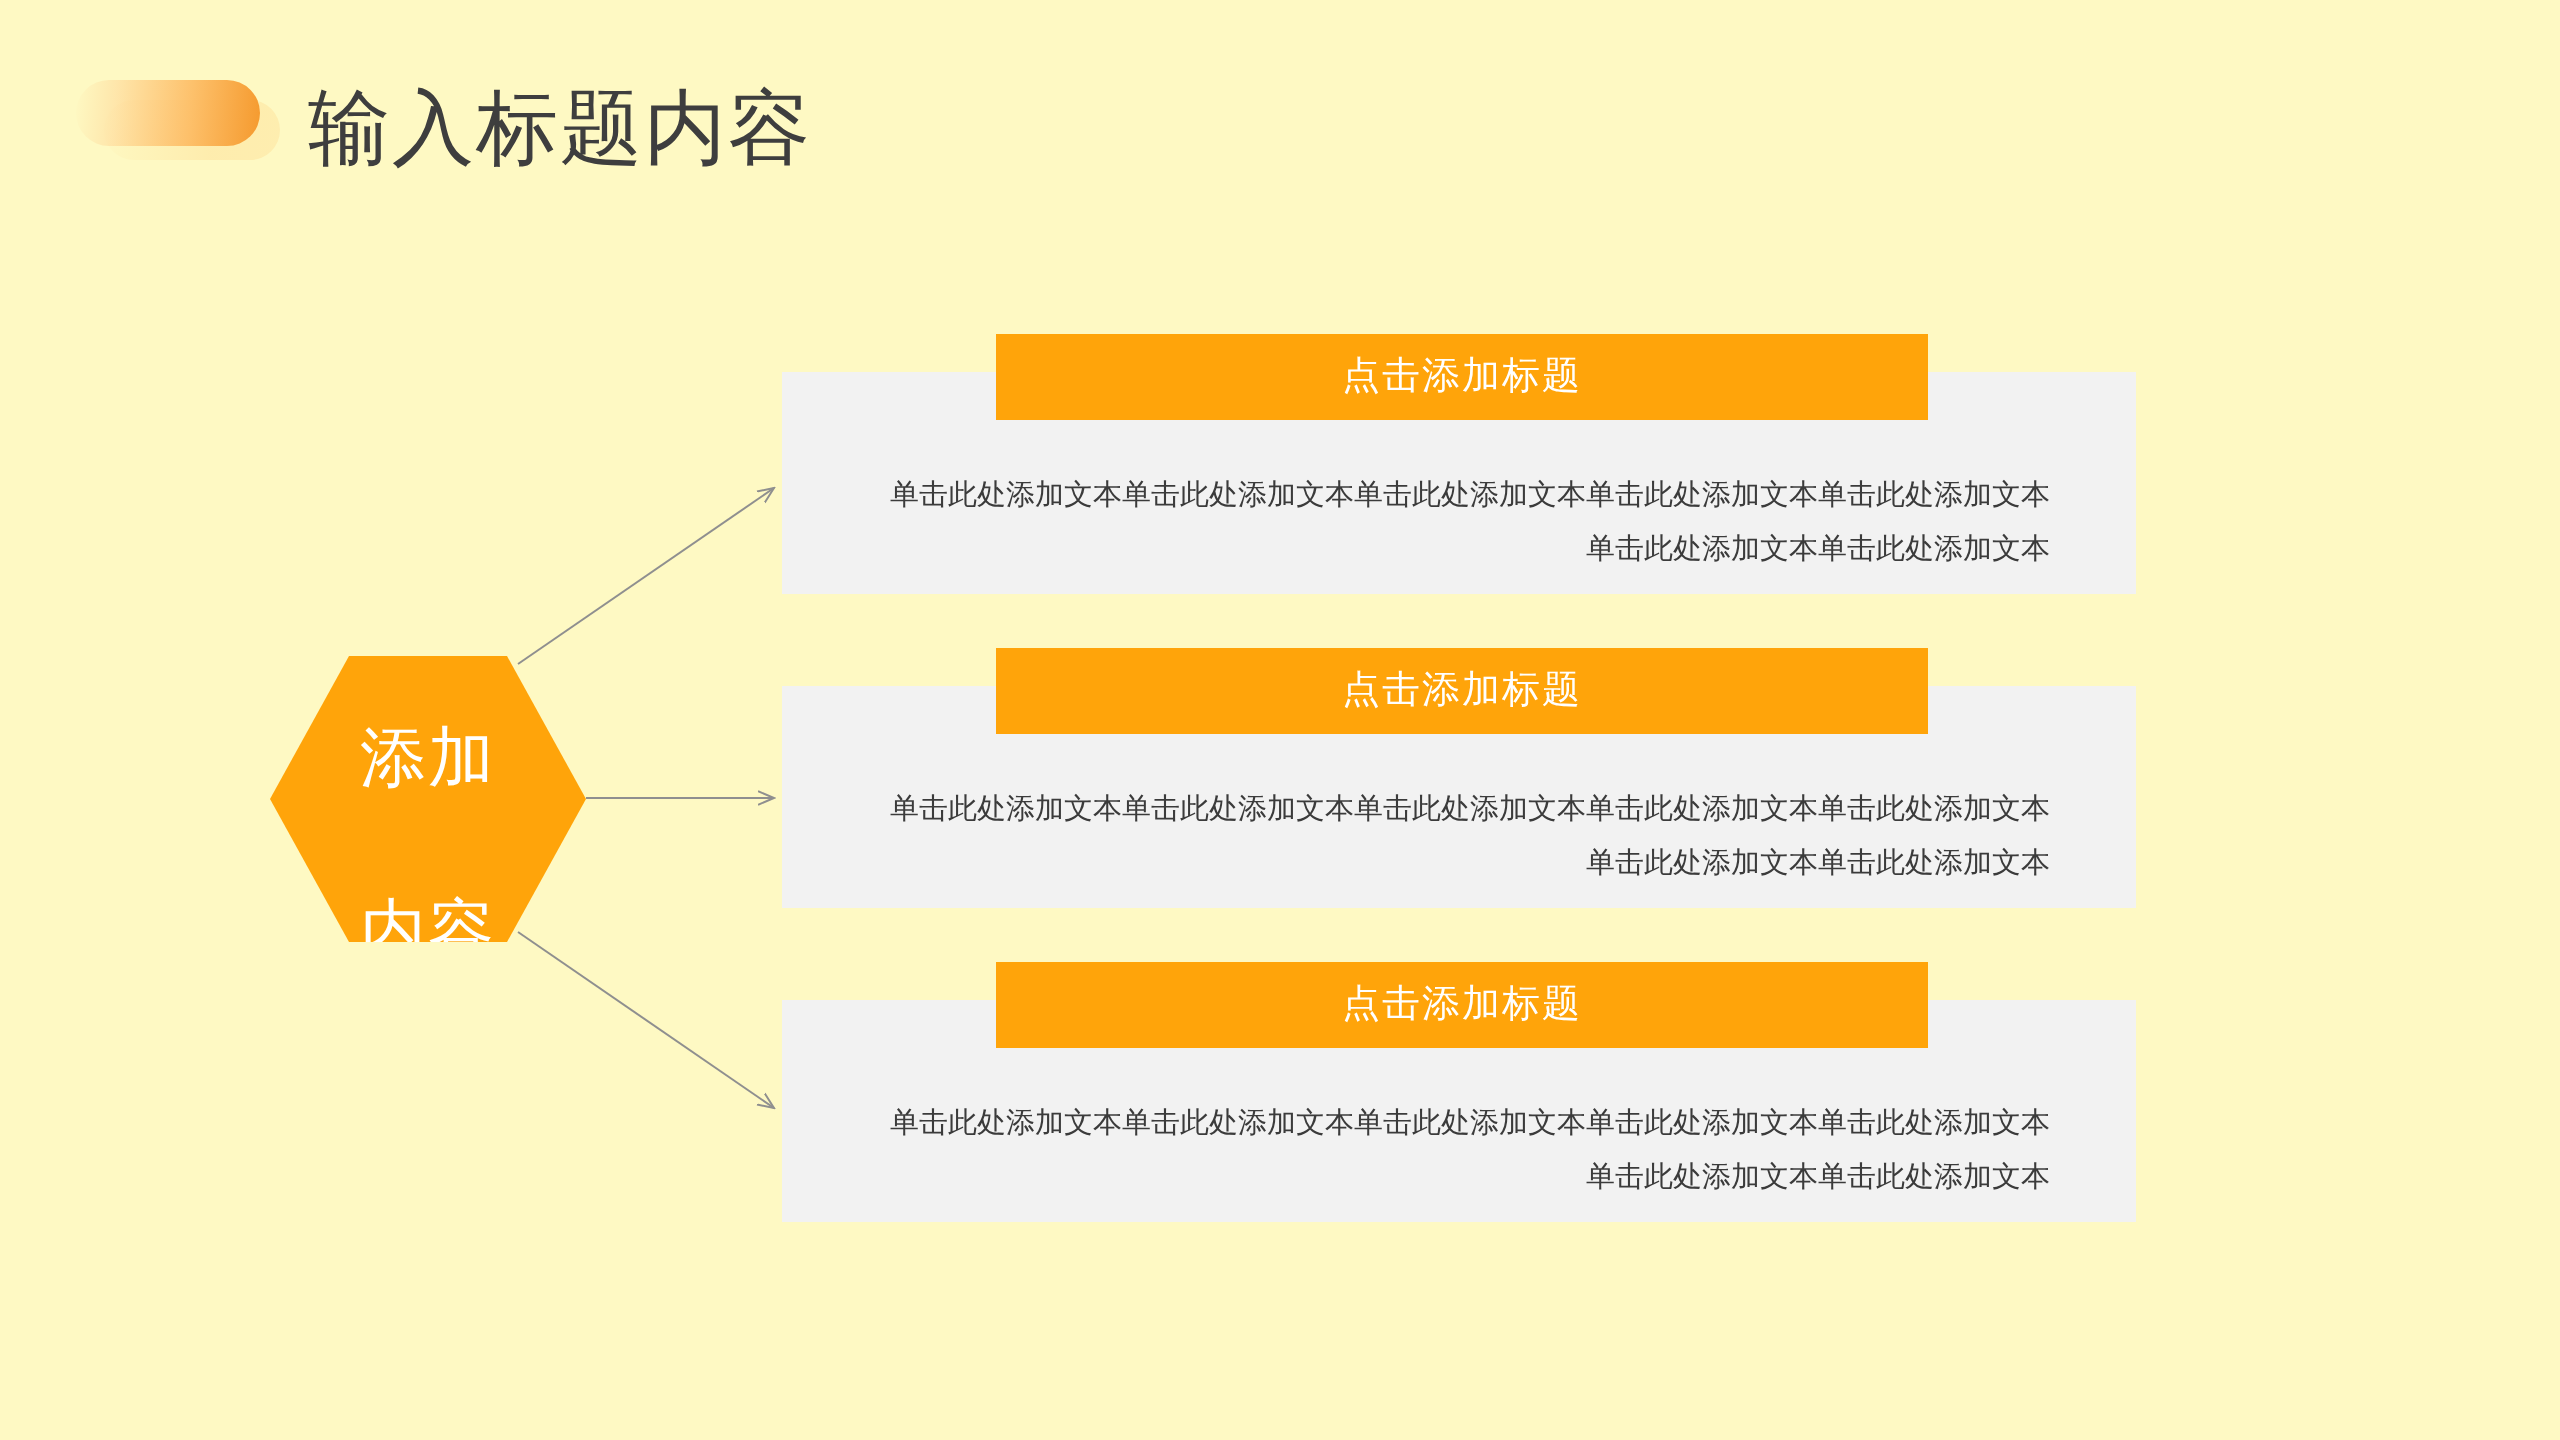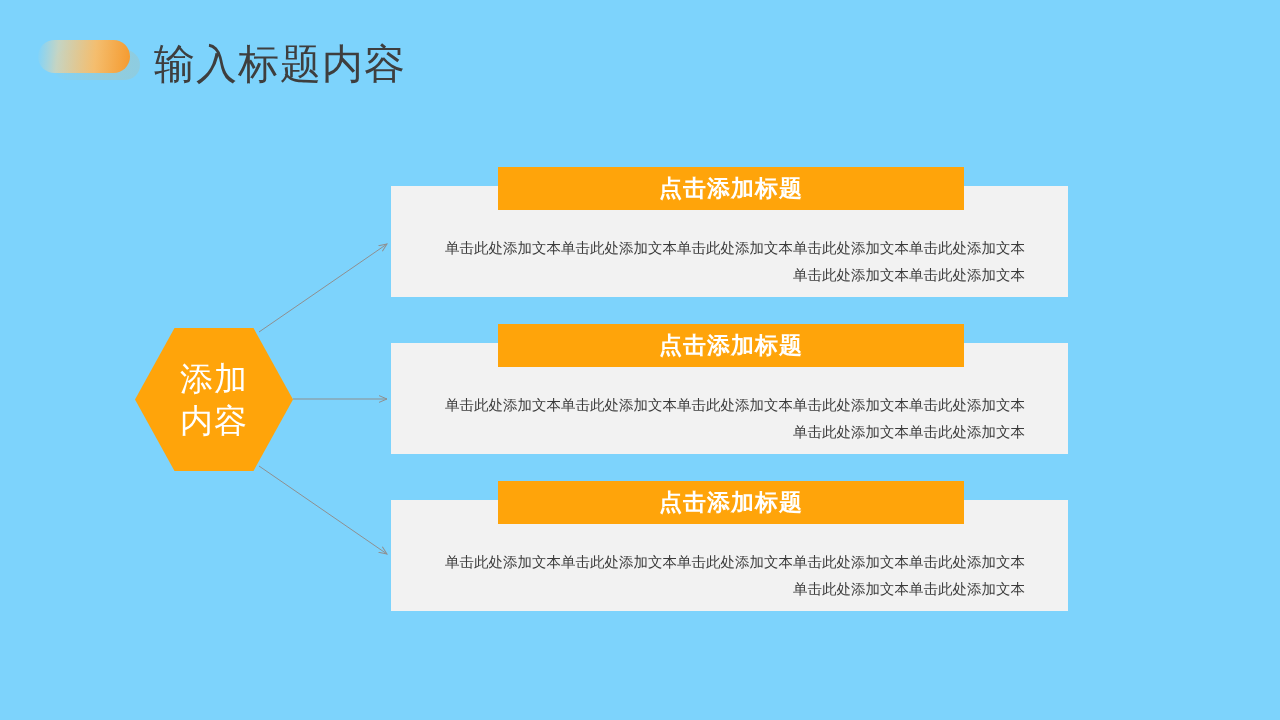--- a/index.html
+++ b/index.html
@@ -11,21 +11,21 @@
     height: 720px;
     background: #ffffff;
     font-family: "Liberation Sans", "DejaVu Sans", sans-serif;
     overflow: hidden;
   }
 
   .slide {
     position: relative;
     width: 1280px;
     height: 720px;
-    background: #7dd3fc;
+    background: #fef9c3;
   }
 
   
   .header-deco {
     position: absolute;
     left: 30px;
     top: 38px;
     width: 110px;
     height: 44px;
   }
@@ -74,20 +74,21 @@
     align-items: center;
     justify-content: center;
   }
   .hexagon-line {
     color: #ffffff;
     font-size: 33px;
     line-height: 42px;
     letter-spacing: 1px;
     font-weight: 400;
     text-align: center;
+    margin-top: 44px;
   }
 
   
   .connectors {
     position: absolute;
     left: 0;
     top: 0;
     width: 1280px;
     height: 720px;
     pointer-events: none;
@@ -113,22 +114,22 @@
     top: 0;
     width: 466px;
     height: 43px;
     background: #ffa40a;
     display: flex;
     align-items: center;
     justify-content: center;
   }
   .block-head-text {
     color: #ffffff;
-    font-size: 23px;
-    font-weight: bold;
+    font-size: 19px;
+    font-weight: normal;
     letter-spacing: 1px;
     line-height: 19px;
     text-align: right;
   }
   .block-body {
     position: absolute;
     left: 44px;
     top: 68px;
     width: 590px;
     color: #3b3b3b;

